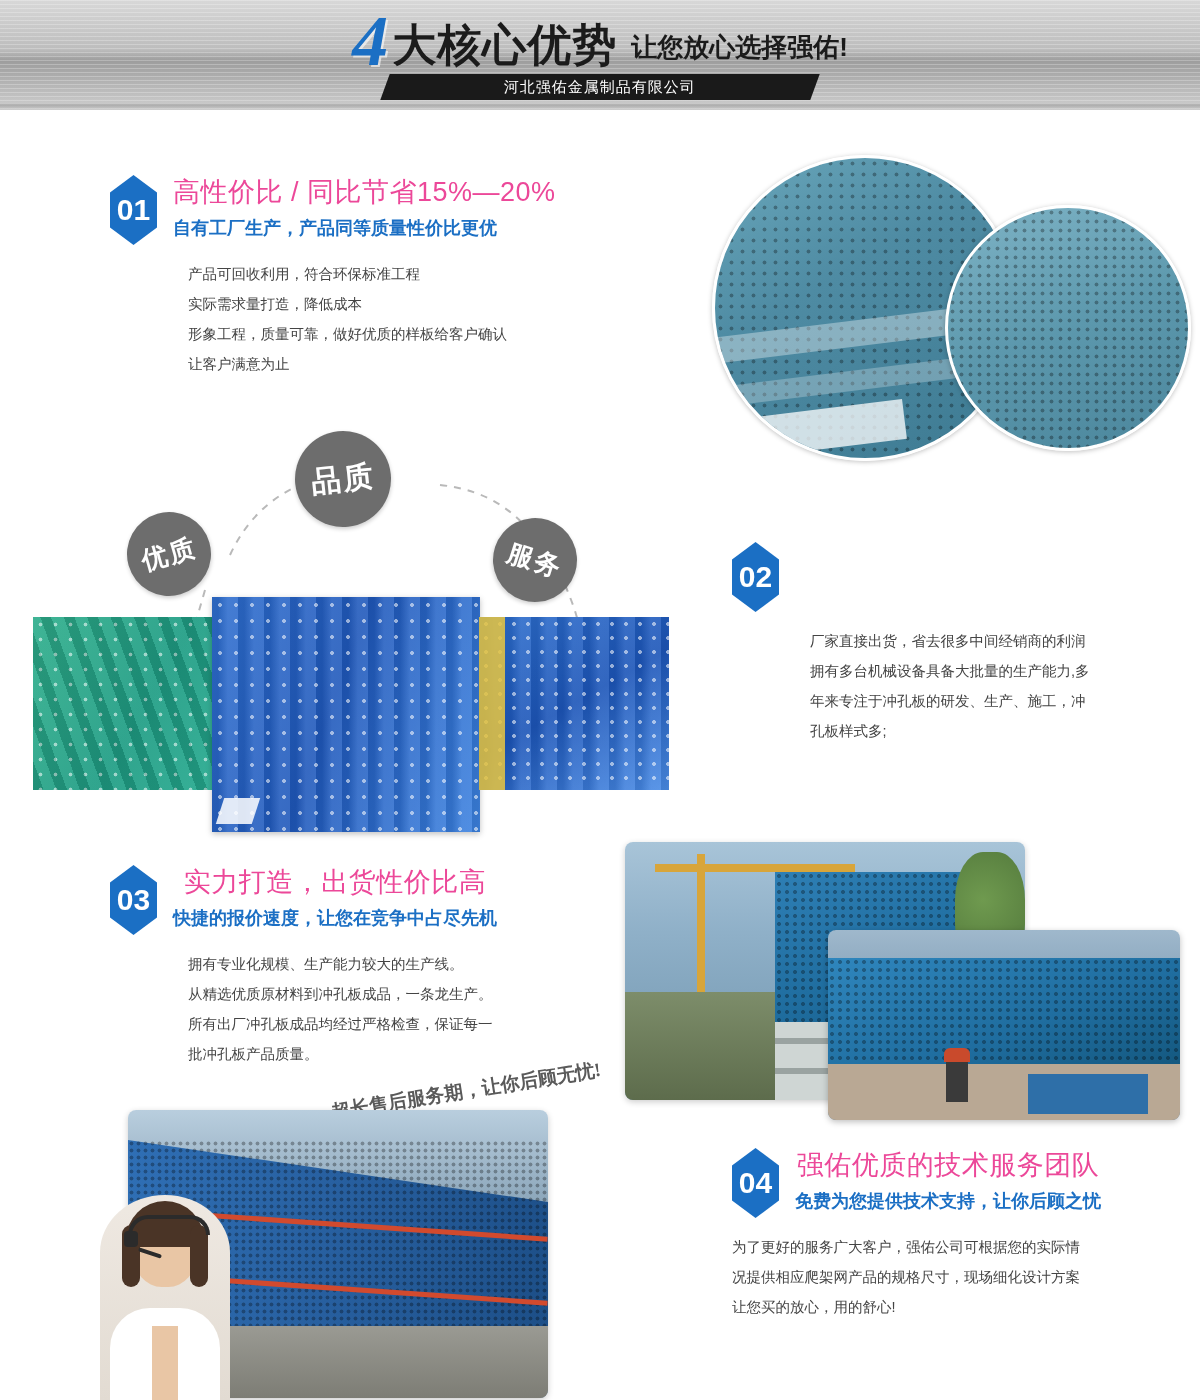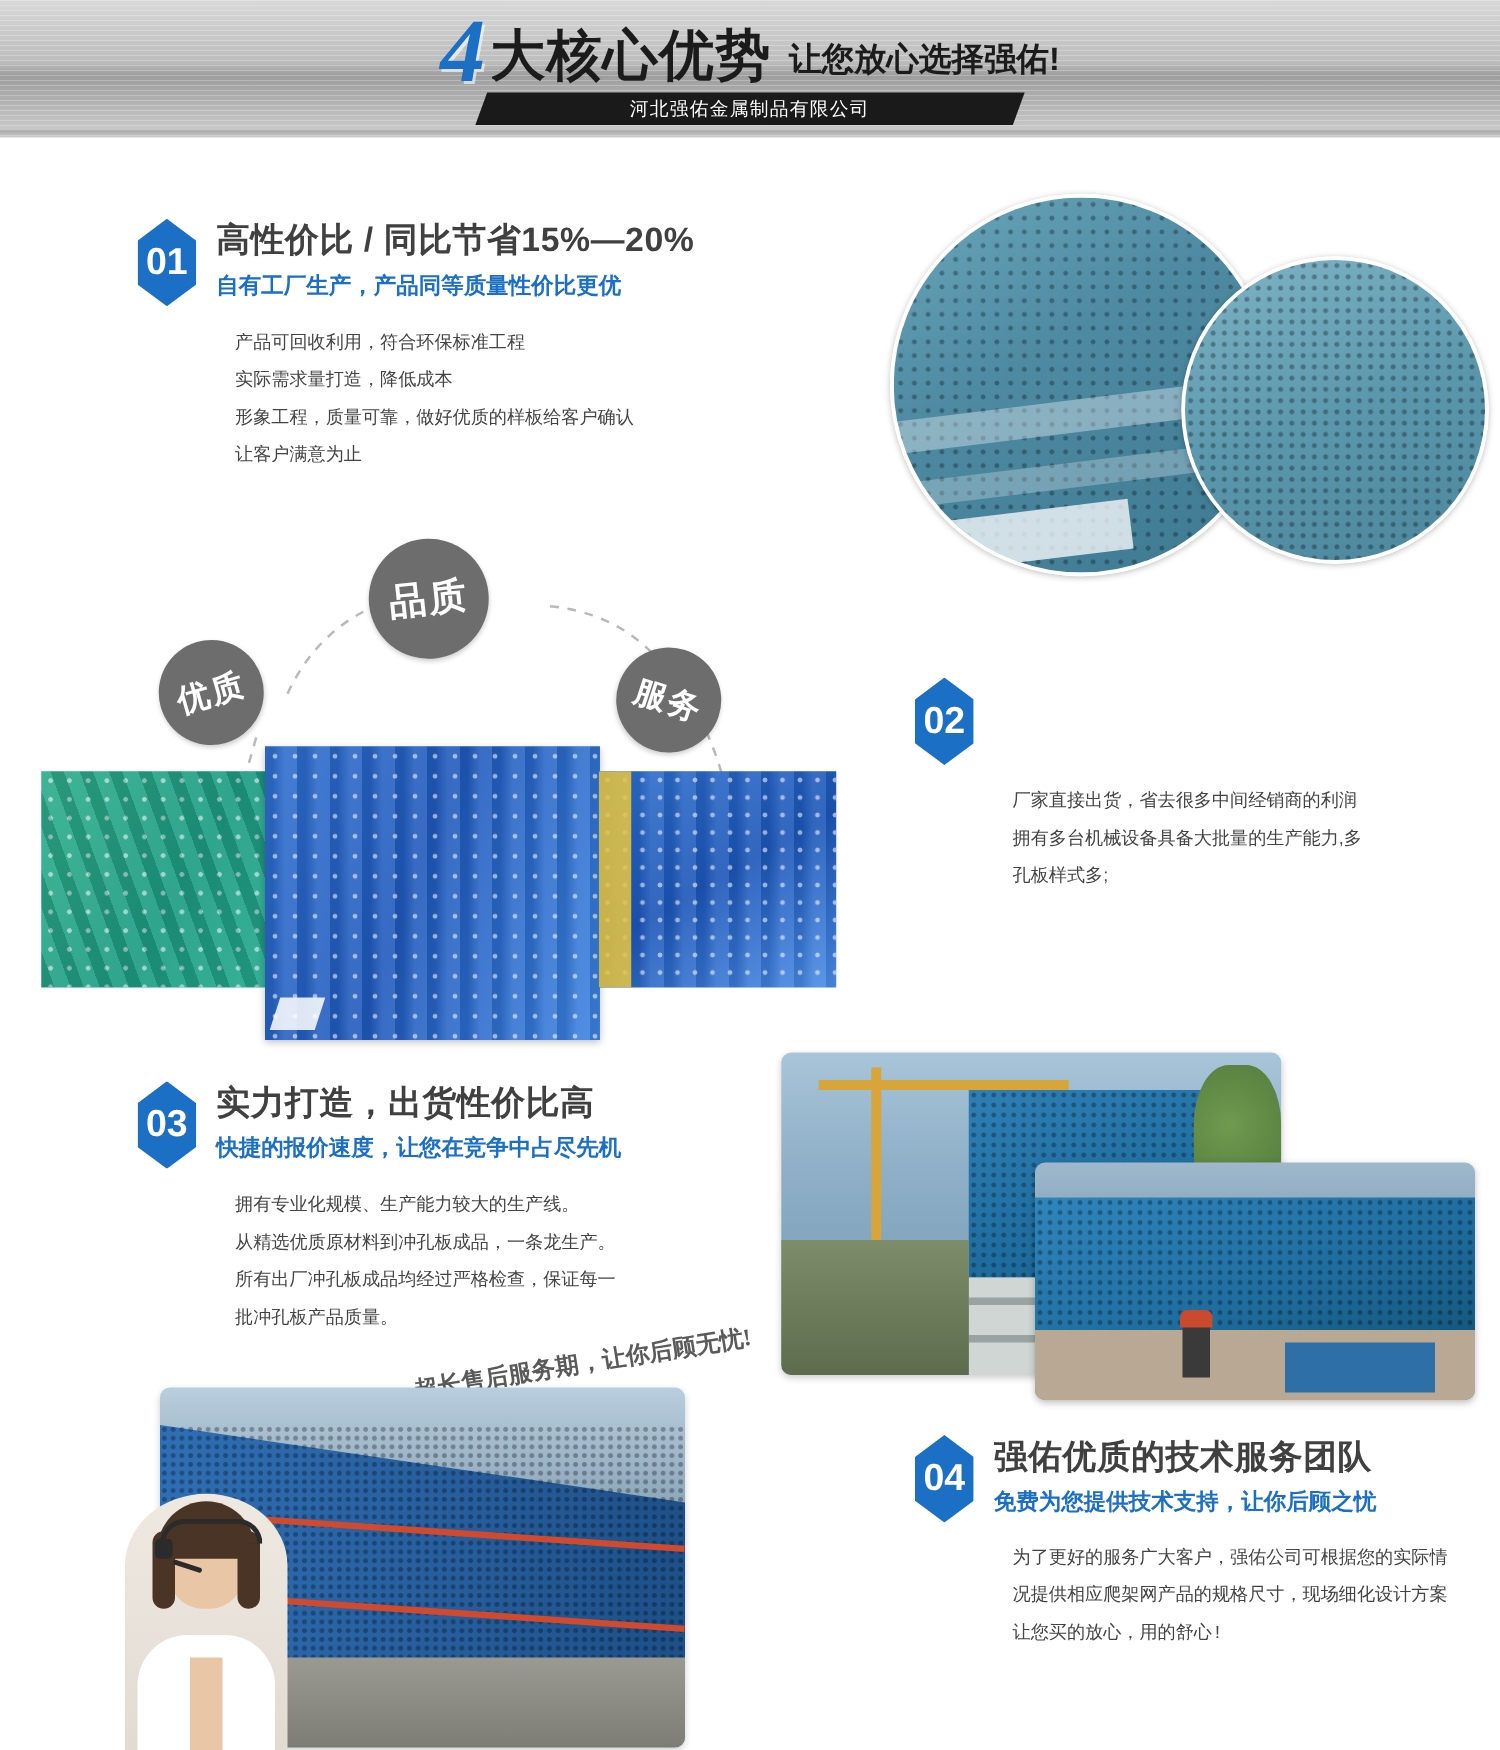--- a/index.html
+++ b/index.html
@@ -67,21 +67,21 @@
     background:#1b6fc4;
     clip-path:polygon(50% 0%,100% 25%,100% 75%,50% 100%,0% 75%,0% 25%);
     color:#fff;font-size:30px;font-weight:bold;
     display:flex;align-items:center;justify-content:center;
     font-family:"Liberation Sans",sans-serif;
     flex:none;
   }
   .blk{position:absolute;}
   .head-line{display:flex;align-items:flex-start;}
   .head-texts{margin-left:16px;}
-  .h1{font-size:27px;font-weight:bold;color:#404040;line-height:34px;letter-spacing:.5px;}
+  .h1{font-size:27px;font-weight:normal;color:#ec4899;line-height:34px;letter-spacing:.5px;text-align:center;}
   .h2{font-size:18px;font-weight:bold;color:#1b6fc4;line-height:30px;margin-top:4px;}
   .body-text{
     font-size:14.5px;color:#444;line-height:30px;margin-top:14px;
   }
   .body-text div{white-space:nowrap;}
 
   
   .photo{position:absolute;overflow:hidden;background:#cfd8de;}
   .rnd{border-radius:8px;}
 
@@ -201,20 +201,21 @@
   <div style="position:absolute;left:0;top:0;width:26px;height:173px;background:#e5c33d;opacity:.85;"></div>
 </div>
 
 <div class="blk" style="left:732px;top:522px;width:440px;margin-top:20px;">
   <div class="head-line">
     <div class="badge">02</div>
   </div>
   <div class="body-text" style="margin-left:78px;">
     <div>厂家直接出货，省去很多中间经销商的利润</div>
     <div>拥有多台机械设备具备大批量的生产能力,多</div>
+    <div>年来专注于冲孔板的研发、生产、施工，冲</div>
     <div>孔板样式多;</div>
   </div>
 </div>
 
 <div class="blk" style="left:110px;top:865px;width:500px;">
   <div class="head-line">
     <div class="badge">03</div>
     <div class="head-texts">
       <div class="h1">实力打造，出货性价比高</div>
       <div class="h2">快捷的报价速度，让您在竞争中占尽先机</div>
@@ -270,18 +271,18 @@
 </div>
 
 <div class="blk" style="left:732px;top:1148px;width:440px;">
   <div class="head-line">
     <div class="badge">04</div>
     <div class="head-texts">
       <div class="h1">强佑优质的技术服务团队</div>
       <div class="h2">免费为您提供技术支持，让你后顾之忧</div>
     </div>
   </div>
-  <div class="body-text" style="margin-left:78px;font-family:Liberation Mono, monospace;">
+  <div class="body-text" style="">
     <div>为了更好的服务广大客户，强佑公司可根据您的实际情</div>
     <div>况提供相应爬架网产品的规格尺寸，现场细化设计方案</div>
     <div>让您买的放心，用的舒心!</div>
   </div>
 </div>
 
 </body></html>

